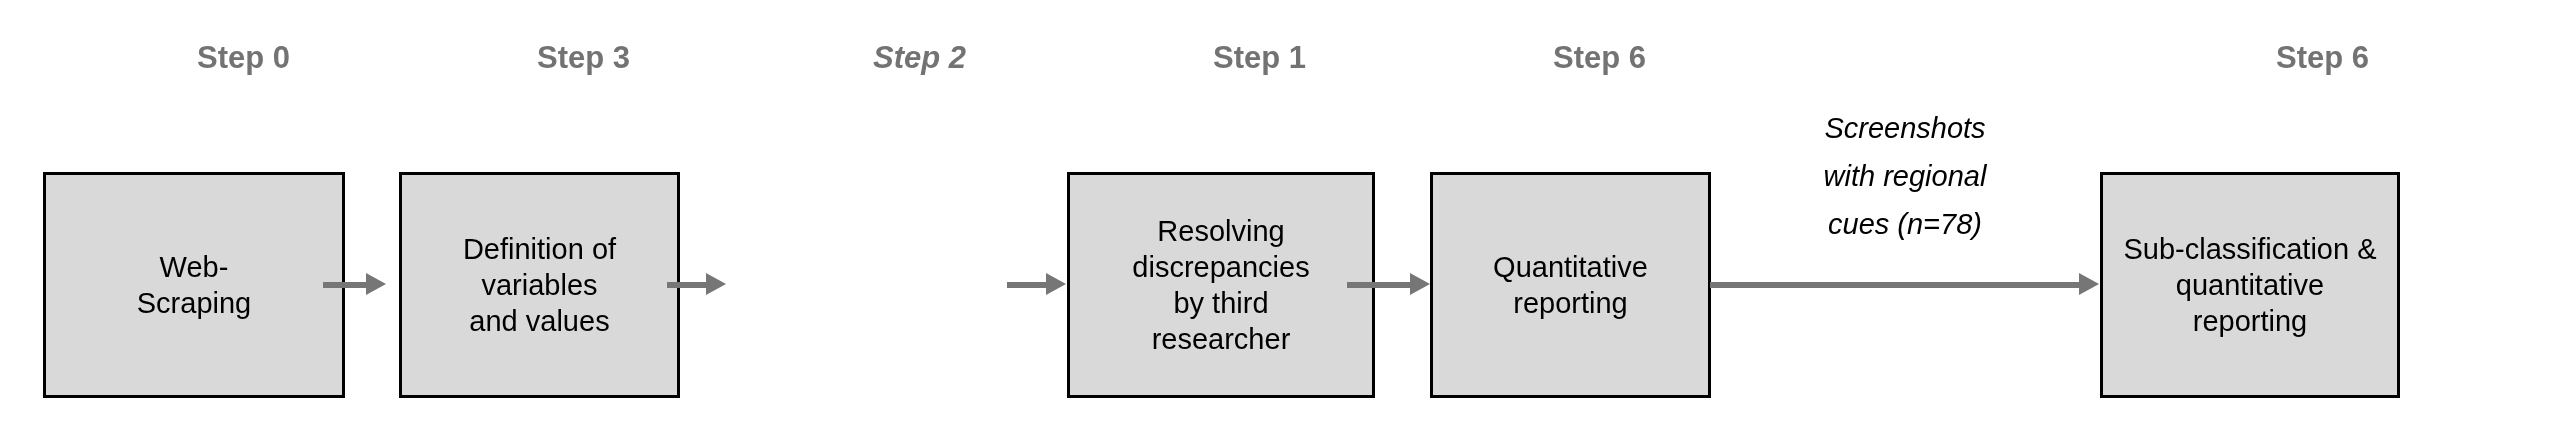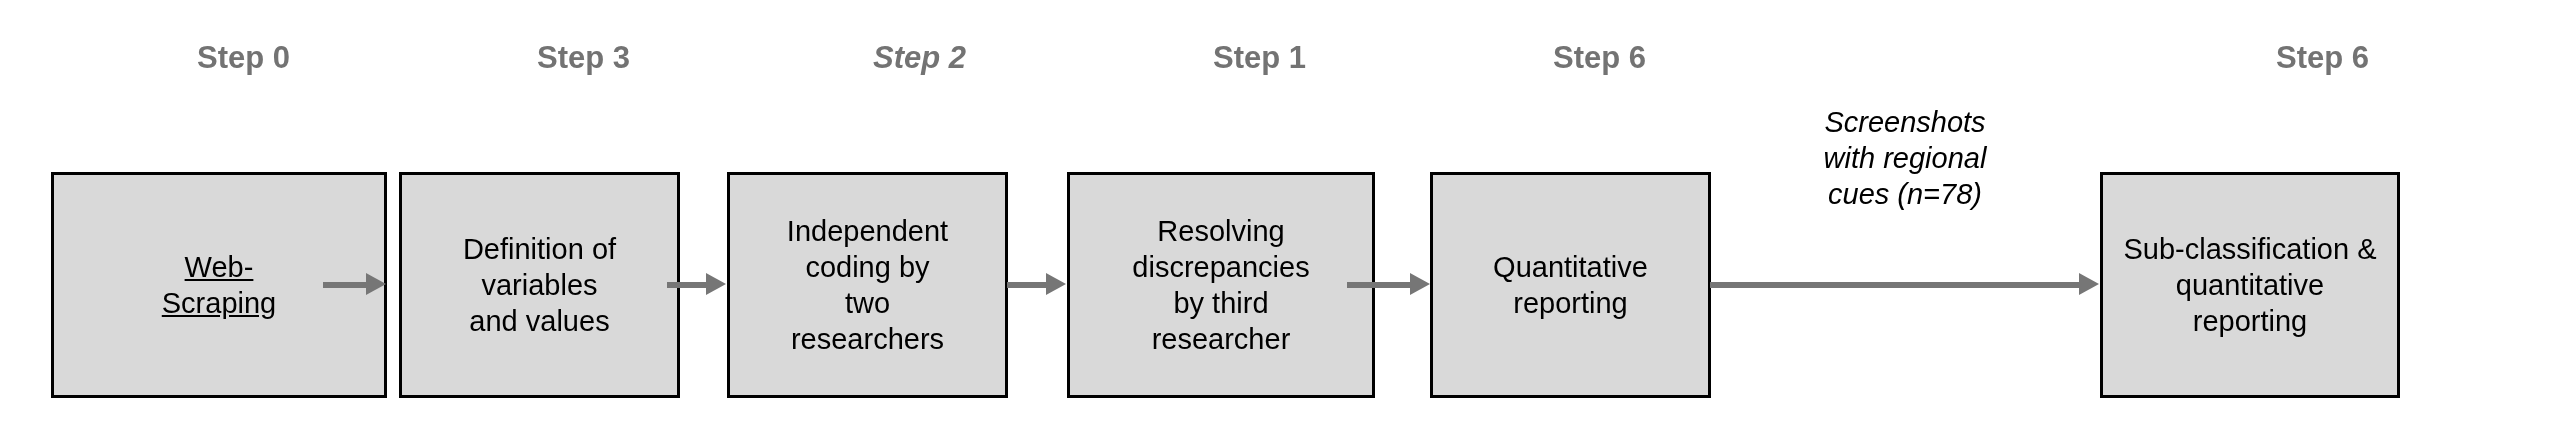--- a/index.html
+++ b/index.html
@@ -70,55 +70,49 @@
     border-top: 11.6px solid transparent;
     border-bottom: 11.6px solid transparent;
     border-left: 20px solid #767676;
   }
 
   
   .annotation {
     position: absolute;
     font-style: italic;
     font-size: 29px;
-    line-height: 36px;
+    line-height: 48px;
     color: #000000;
     text-align: center;
     white-space: pre-line;
   }
 </style>
 </head>
 <body>
 
 <div id="canvas">
 
   <div class="step-label" style="left:43px;width:247px;">Step 0</div>
   <div class="step-label" style="left:383px;width:247px;">Step 3</div>
   <div class="step-label" style="left:719px;width:247px;font-style:italic;">Step 2</div>
   <div class="step-label" style="left:1059px;width:247px;">Step 1</div>
   <div class="step-label" style="left:1399px;width:247px;">Step 6</div>
   <div class="step-label" style="left:2122px;width:247px;">Step 6</div>
 
-  <div class="process-box" style="left:51px;width:336px;text-decoration:underline;">
+  <div class="process-box" style="left:43px;width:302px;">
     <span class="box-text">Web-
 Scraping</span>
   </div>
 
   <div class="process-box" style="left:399px;width:281px;">
     <span class="box-text">Definition of
 variables
 and values</span>
   </div>
 
-  <div class="process-box" style="left:727px;width:281px;">
-    <span class="box-text">Independent
-coding by
-two
-researchers</span>
-  </div>
 
   <div class="process-box" style="left:1067px;width:308px;">
     <span class="box-text">Resolving
 discrepancies
 by third
 researcher</span>
   </div>
 
   <div class="process-box" style="left:1430px;width:281px;">
     <span class="box-text">Quantitative

